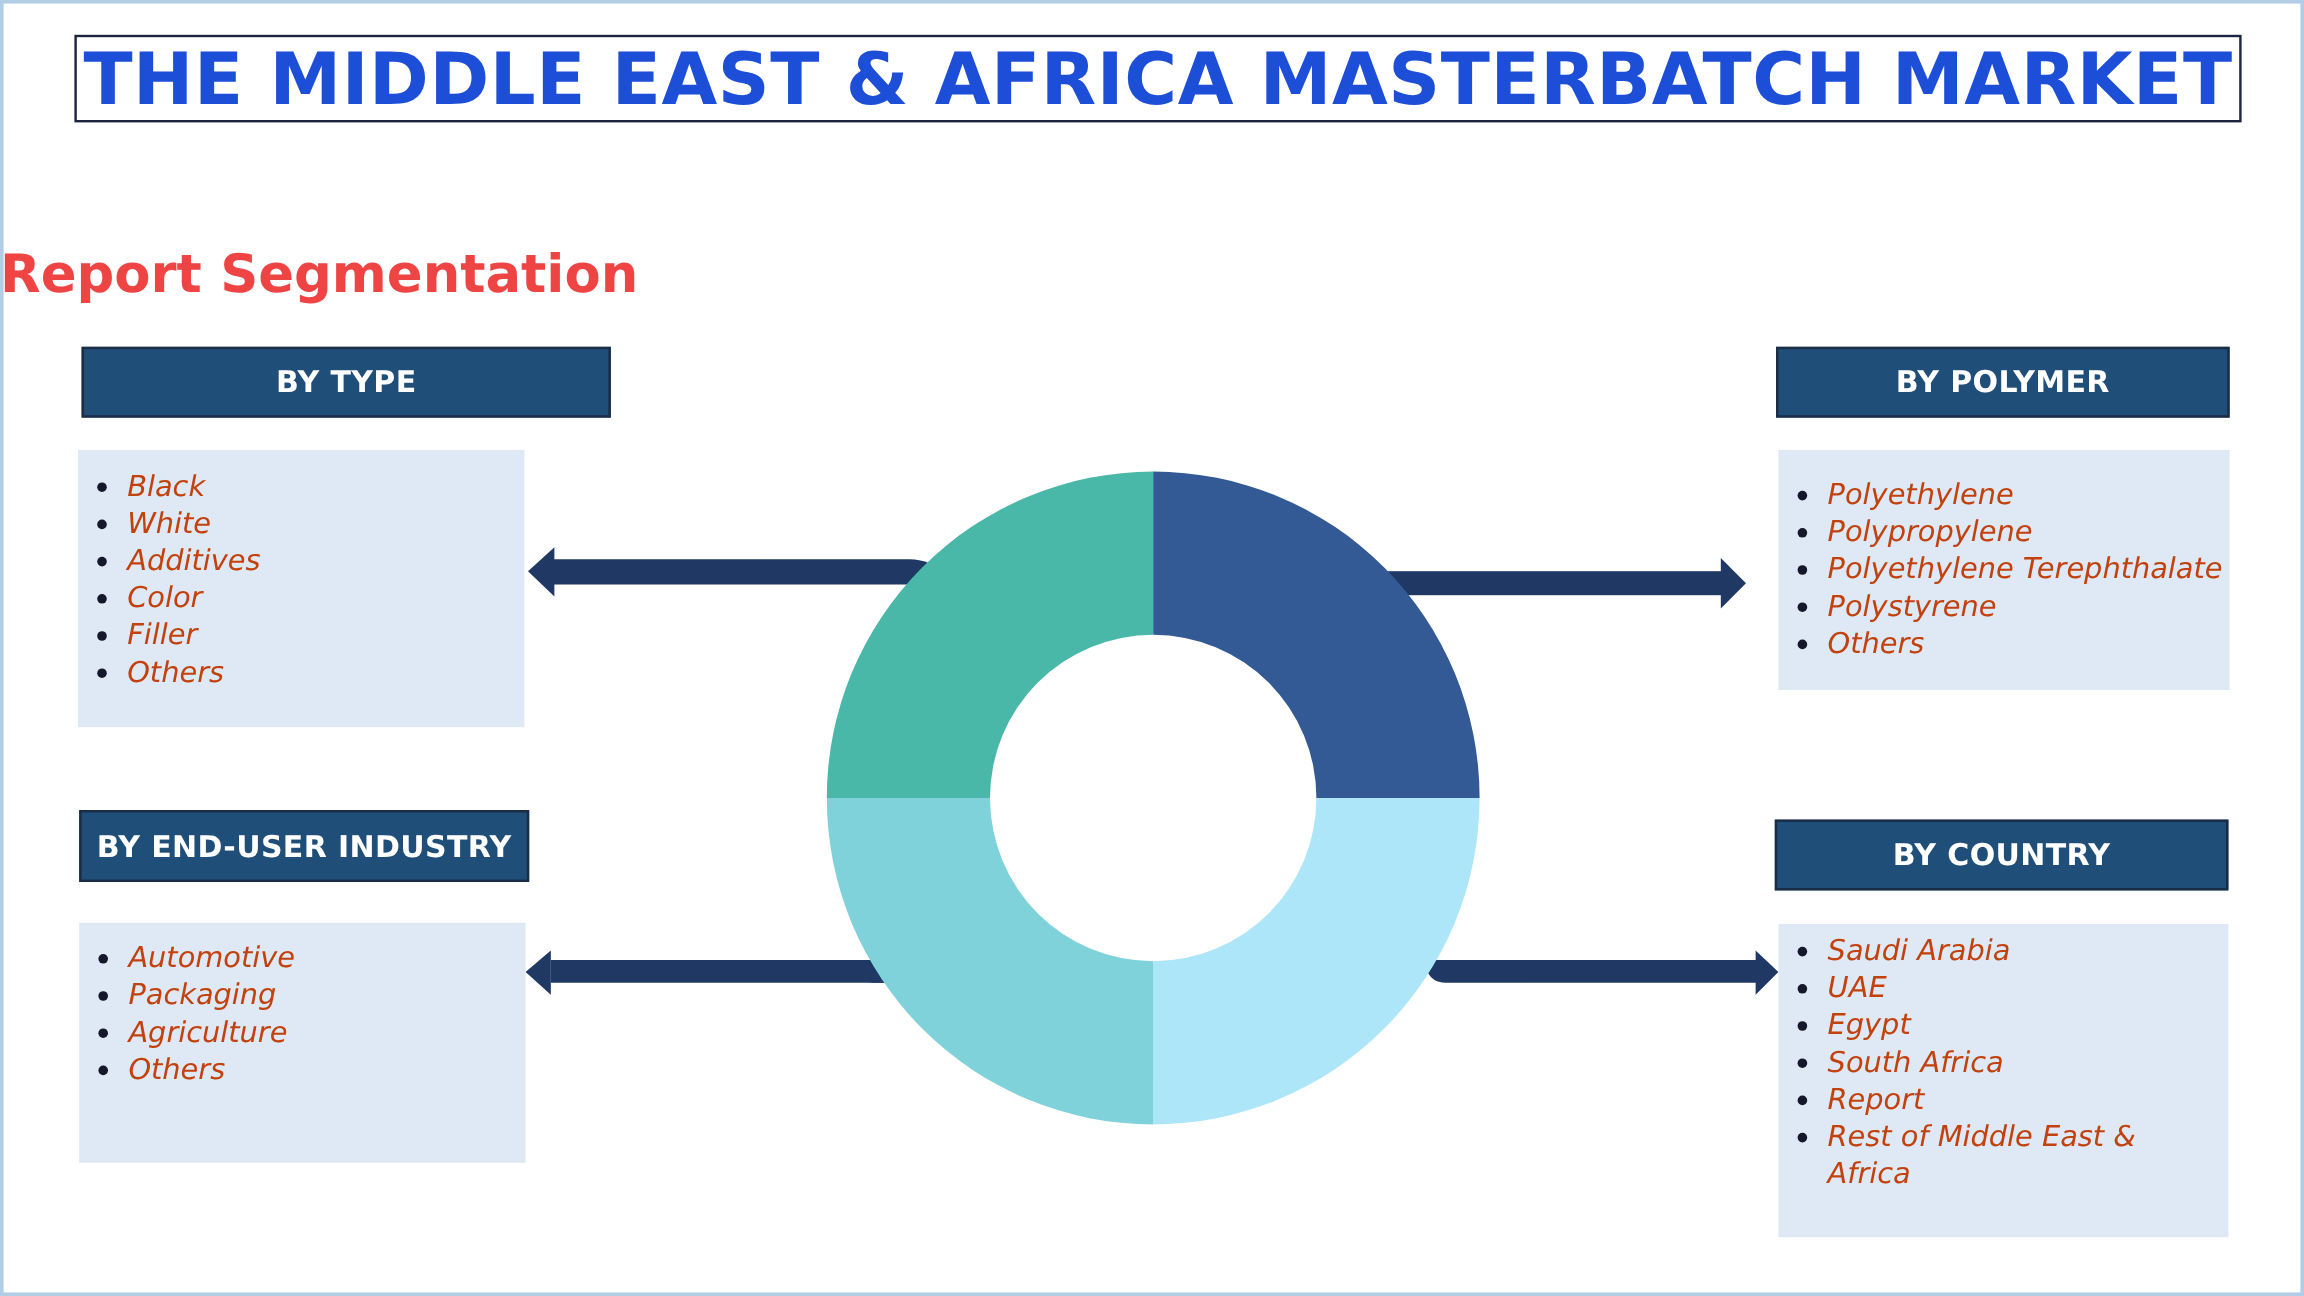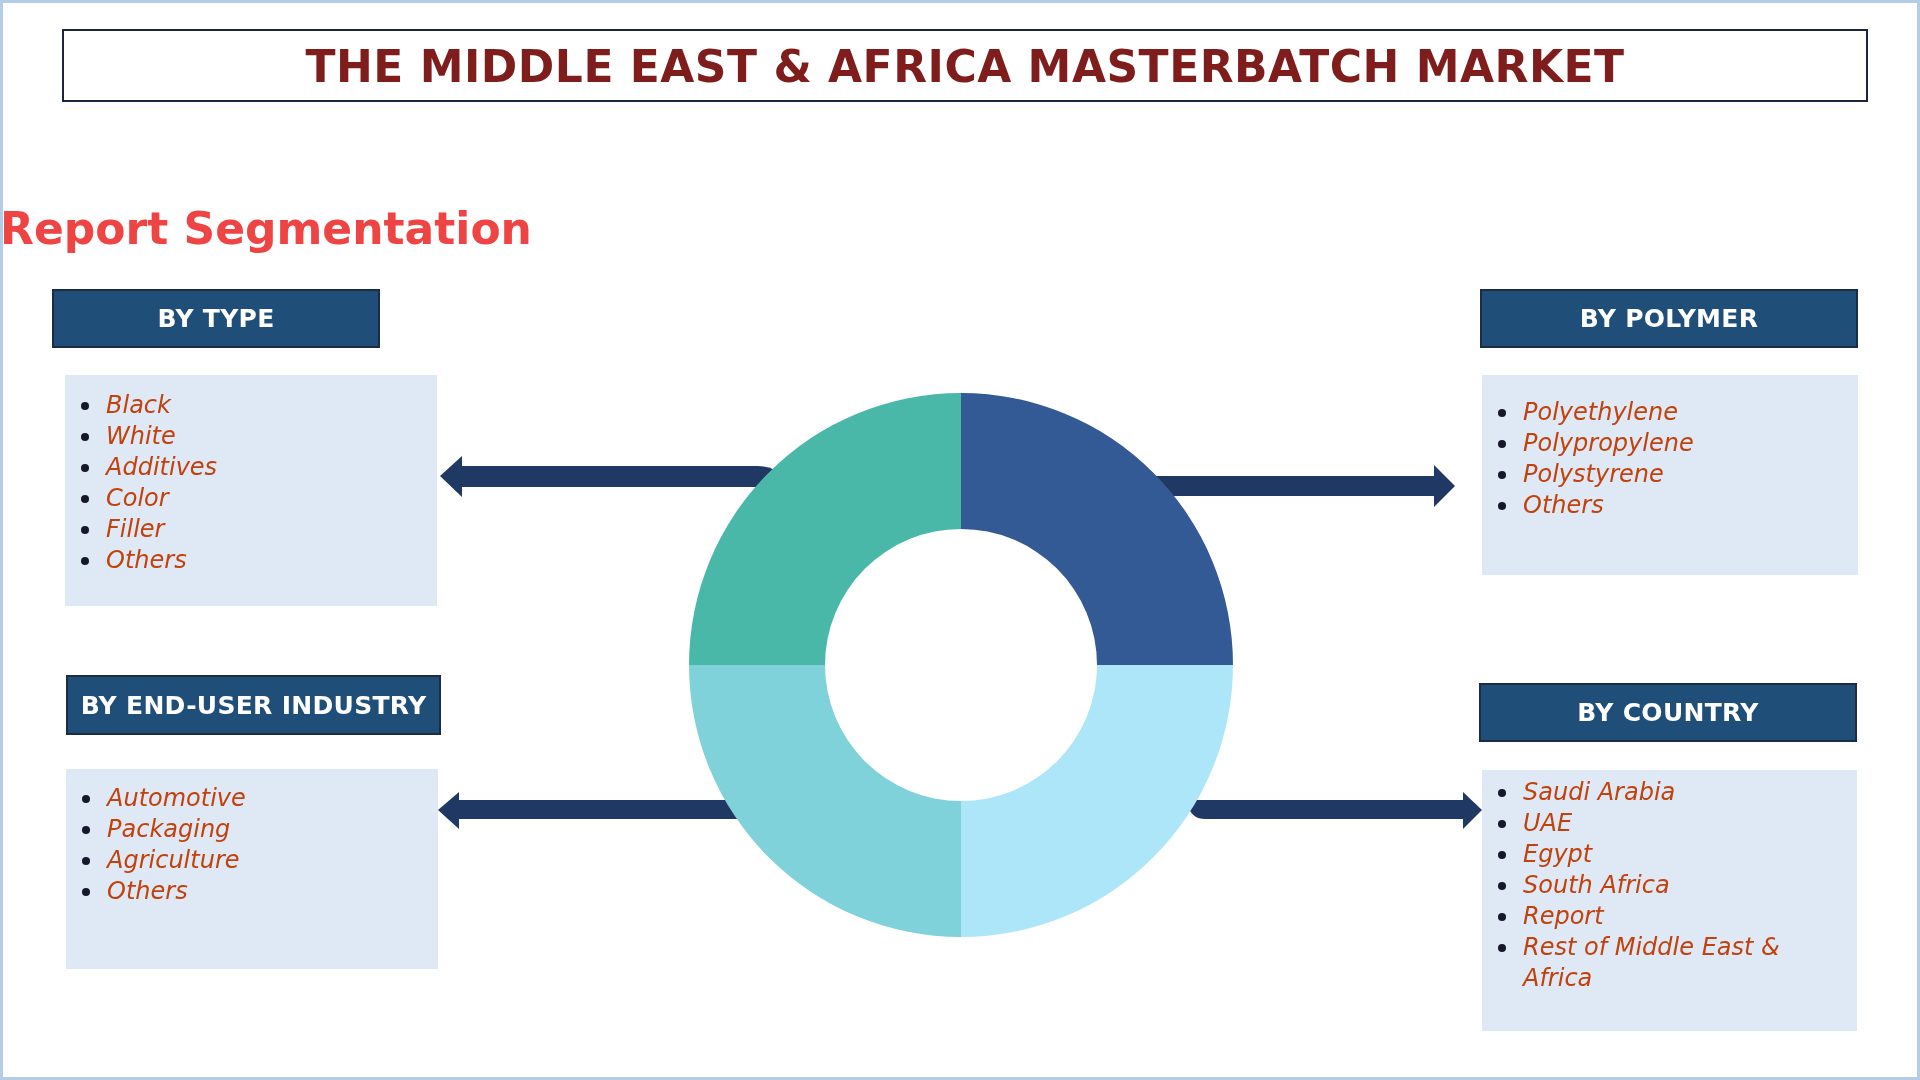--- a/index.html
+++ b/index.html
@@ -12,21 +12,21 @@
     position: absolute; left: 0; top: 0; width: 1920px; height: 1080px;
     box-sizing: border-box; border: 3px solid #b3cde6; pointer-events: none;
   }
   .title-box {
     position: absolute; left: 62px; top: 29px; width: 1806px; height: 73px;
     box-sizing: border-box; border: 2px solid #1c2540; background: #ffffff;
     display: flex; align-items: center; justify-content: center;
   }
   .title-text {
     font-family: "DejaVu Sans", sans-serif; font-weight: bold;
-    font-size: 44px; color: #7f1d1d; letter-spacing: 0.5px; white-space: nowrap;
+    font-size: 60px; color: #1d4ed8; letter-spacing: 0.5px; white-space: nowrap;
     margin-top: 2px;
   }
   .subtitle {
     position: absolute; left: 0; width: 1920px; top: 203px; 
     font-family: "DejaVu Sans", sans-serif; font-weight: bold;
     font-size: 44px; color: #ef4444; white-space: nowrap;
   }
   .seg-header {
     position: absolute; height: 59px; box-sizing: border-box;
     background: #1f4e79; border: 2px solid #1a2d45;
@@ -79,21 +79,21 @@
     <path d="M 1188 800 L 1464 800 L 1464 819 L 1205 819 Q 1192 819 1188 806 Z" fill="#1f3864"></path>
     <polygon points="1482,810 1463,792 1463,829" fill="#1f3864"></polygon>
   </g>
 
   <path d="M 689 665 A 272 272 0 0 1 961 393 L 961 529 A 136 136 0 0 0 825 665 Z" fill="#4ab8a8"></path>
   <path d="M 961 393 A 272 272 0 0 1 1233 665 L 1097 665 A 136 136 0 0 0 961 529 Z" fill="#335a94"></path>
   <path d="M 1233 665 A 272 272 0 0 1 961 937 L 961 801 A 136 136 0 0 0 1097 665 Z" fill="#ade6f9"></path>
   <path d="M 961 937 A 272 272 0 0 1 689 665 L 825 665 A 136 136 0 0 0 961 801 Z" fill="#7fd2d9"></path>
 </svg>
 
-<div class="seg-header" style="left:52px; top:289px; width:328px;">
+<div class="seg-header" style="left:68px; top:289px; width:441px;">
   <span>BY TYPE</span>
 </div>
 <ul class="seg-list" style="left:65px; top:375px; width:372px; height:231px; padding-top:15px;">
   <li>Black</li>
   <li>White</li>
   <li>Additives</li>
   <li>Color</li>
   <li>Filler</li>
   <li>Others</li>
 </ul>
@@ -107,20 +107,21 @@
   <li>Agriculture</li>
   <li>Others</li>
 </ul>
 
 <div class="seg-header" style="left:1480px; top:289px; width:378px;">
   <span>BY POLYMER</span>
 </div>
 <ul class="seg-list" style="left:1482px; top:375px; width:376px; height:200px; padding-top:22px;">
   <li>Polyethylene</li>
   <li>Polypropylene</li>
+  <li>Polyethylene Terephthalate</li>
   <li>Polystyrene</li>
   <li>Others</li>
 </ul>
 
 <div class="seg-header" style="left:1479px; top:683px; width:378px;">
   <span>BY COUNTRY</span>
 </div>
 <ul class="seg-list" style="left:1482px; top:770px; width:375px; height:261px; padding-top:7px; padding-right:4px;">
   <li>Saudi Arabia</li>
   <li>UAE</li>

